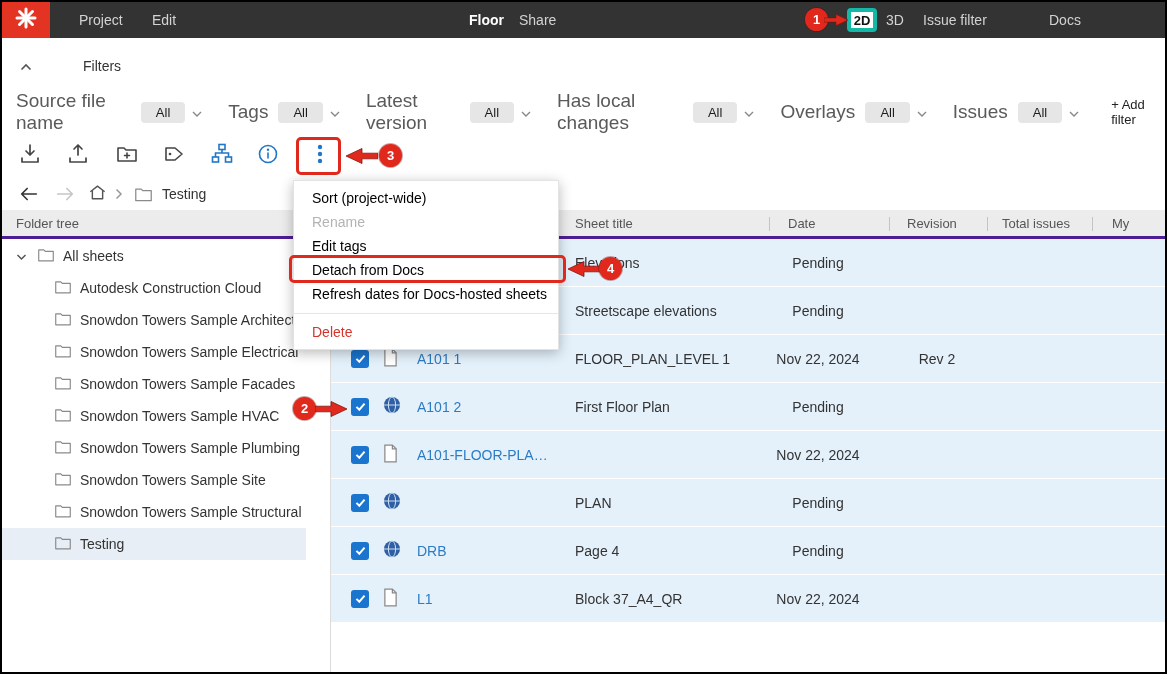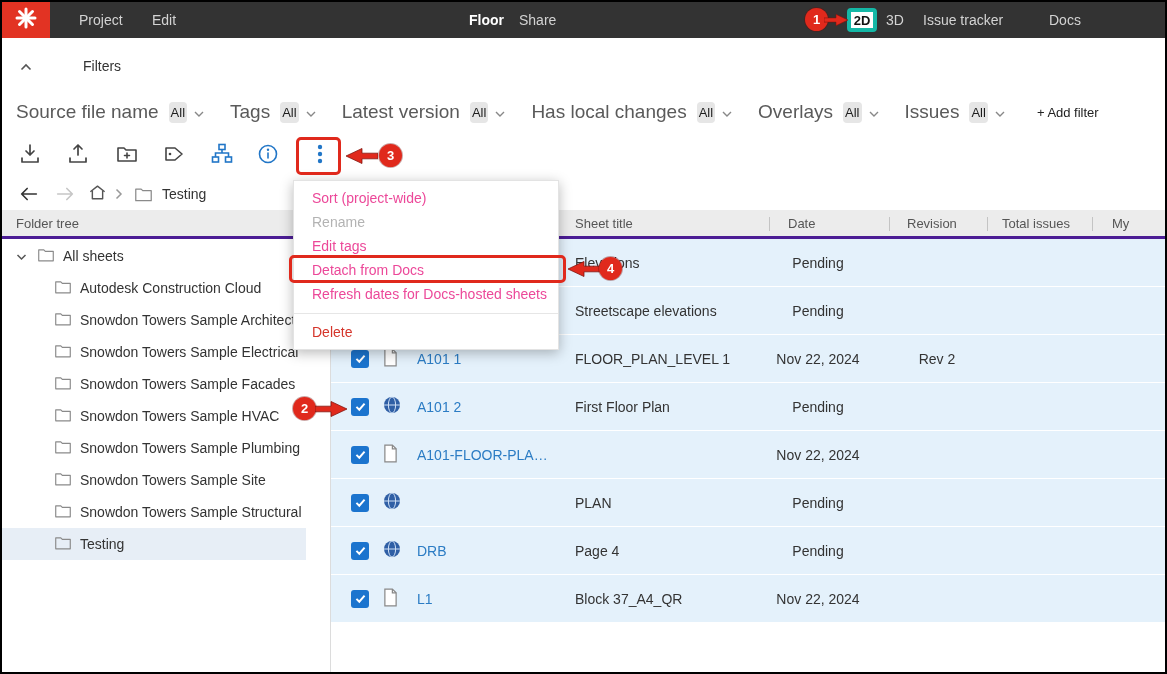--- a/index.html
+++ b/index.html
@@ -14,21 +14,21 @@
   .tb-item.active{color:#fff;font-weight:bold;}
   .mode-2d{position:absolute;left:845px;top:6px;width:30px;height:24px;background:#fff;border:4px solid #14b8a6;
     border-radius:4px;color:#111;font-size:13px;font-weight:bold;display:flex;align-items:center;justify-content:center;}
 
   
   .filters-head{position:absolute;left:18px;top:52px;height:24px;display:flex;align-items:center;color:#333;font-size:14px;gap:42px;}
   .filters-head .lbl{margin-left:9px;}
   .filter-row{position:absolute;left:14px;top:97px;height:26px;display:flex;align-items:center;}
   .fgroup{display:flex;align-items:center;margin-right:26px;}
   .flabel{font-size:19px;color:#5a5a5a;}
-  .pill{margin-left:10px;background:#e6e6e6;border-radius:4px;padding:3px 2px;font-size:13px;color:#1d1d1d;}
+  .pill{margin-left:10px;background:#e6e6e6;border-radius:4px;padding:3px 15px;font-size:13px;color:#1d1d1d;}
   .fchev{margin-left:7px;}
   .add-filter{font-size:13px;color:#222;margin-left:6px;}
 
   
   .tool{position:absolute;top:141px;width:26px;height:26px;display:flex;align-items:center;justify-content:center;}
 
   
   .crumb{position:absolute;top:179px;height:26px;display:flex;align-items:center;font-size:14px;color:#333;}
 
   
@@ -57,21 +57,21 @@
   .cell-date{left:437px;width:100px;justify-content:center;}
   .cell-rev{left:558px;width:96px;justify-content:center;}
   .checkbox{width:18px;height:18px;background:#1b74ce;border-radius:3px;display:flex;align-items:center;justify-content:center;}
   .icon-doc,.icon-globe{display:none;}
   .cell-icon[data-icon="document"] .icon-doc{display:block;}
   .cell-icon[data-icon="globe"] .icon-globe{display:block;}
 
   
   .menu{position:absolute;left:291px;top:178px;width:266px;background:#fff;z-index:50;
     box-shadow:0 3px 12px rgba(0,0,0,.28);border:1px solid #e3e3e3;padding:5px 0;}
-  .mi{height:24px;line-height:24px;padding-left:18px;font-size:14px;color:#ec4899;white-space:nowrap;}
+  .mi{height:24px;line-height:24px;padding-left:18px;font-size:14px;color:#000000;white-space:nowrap;}
   .mi.disabled{color:#b3b3b3;}
   .mi.danger{color:#d5352b;}
   .menu-sep{height:1px;background:#e6e6e6;margin:7px 0 6px 0;}
 
   
   .co-circle{position:absolute;width:23px;height:23px;border-radius:50%;background:#e0291c;color:#fff;
     font-size:13px;font-weight:bold;display:flex;align-items:center;justify-content:center;z-index:70;
     box-shadow:0 0 0 1px rgba(110,10,5,.35);}
   .co-arrow{position:absolute;width:32px;height:18px;z-index:70;}
   .co-box{position:absolute;border:3px solid #e0291c;border-radius:5px;z-index:65;pointer-events:none;}
@@ -93,21 +93,21 @@
           </g>
         </svg>
       </span>
     </div>
     <span class="tb-item" style="left:77px">Project</span>
     <span class="tb-item" style="left:150px">Edit</span>
     <span class="tb-item active" style="left:467px">Floor</span>
     <span class="tb-item" style="left:517px">Share</span>
     <span class="mode-2d">2D</span>
     <span class="tb-item" style="left:884px">3D</span>
-    <span class="tb-item" style="left:921px">Issue tracker</span>
+    <span class="tb-item" style="left:921px">Issue filter</span>
     <span class="tb-item" style="left:1047px">Docs</span>
   </div>
 
   <div class="filters-head">
     <span>
       <svg width="12" height="8" viewBox="0 0 12 8">
           <polyline points="1.5,6.5 6,2 10.5,6.5" fill="none" stroke="#555" stroke-width="1.6"></polyline>
         </svg>
     </span>
     <span class="lbl">Filters</span>

